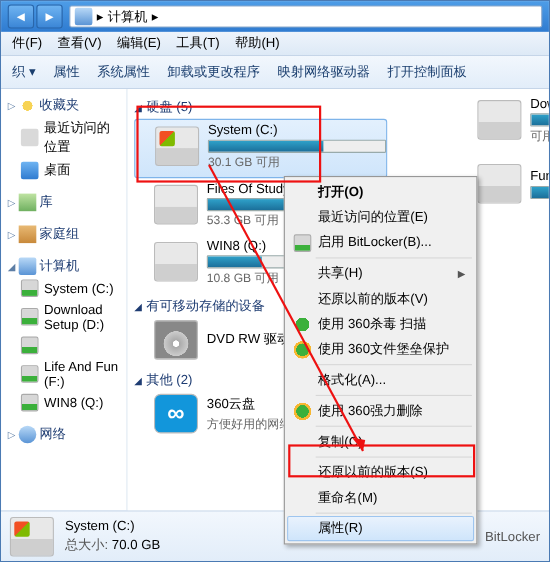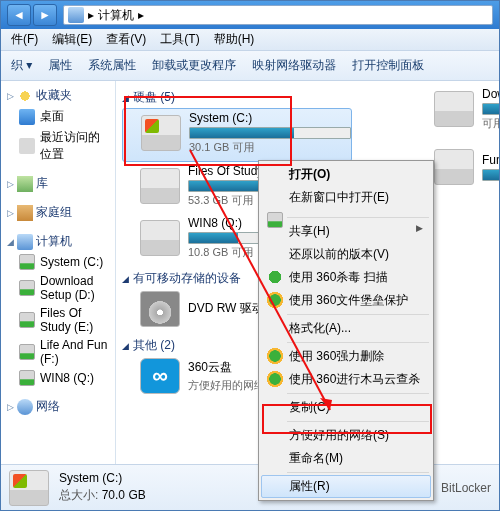--- a/index.html
+++ b/index.html
@@ -40,21 +40,21 @@
 .drv-icon.cloud{background:#1296db;border-radius:6px}
 .drv-icon.cloud::after{content:"∞";position:absolute;inset:0;display:flex;align-items:center;justify-content:center;color:#fff;font-size:22px;font-weight:bold}
 .drv-info{flex:1}
 .drv-name{color:#000;margin-bottom:2px}
 .bar{width:100%;height:12px;border:1px solid #9aa;background:#eee;border-radius:1px;position:relative;overflow:hidden}
 .bar-fill{position:absolute;left:0;top:0;bottom:0;background:linear-gradient(#2fa1c9,#1b6f9a)}
 .drv-free{color:#666;font-size:11px;margin-top:1px}
 .drive.sel{background:linear-gradient(#e3f0fd,#cfe5fb);border:1px solid #7eb4ea;border-radius:3px}
 .maincol2{position:absolute;left:300px;top:4px;width:200px}
 .ctxmenu{position:absolute;left:258px;top:160px;width:176px;background:#f0f0f0;border:1px solid #979797;box-shadow:2px 2px 4px rgba(0,0,0,.3);padding:2px}
-.ctx-item{display:flex;gap:6px;padding:3px 8px 3px 28px;position:relative;color:#000}
+.ctx-item{display:flex;align-items:center;gap:6px;padding:3px 8px 3px 28px;position:relative;color:#000}
 .ctx-item.hdr{font-weight:bold}
 .ctx-item.hover{background:linear-gradient(#e9f2fd,#cfe5fb);border:1px solid #9ec5ef;border-radius:2px;padding:2px 7px 2px 27px}
 .ctx-sep{height:1px;background:#d7d7d7;margin:2px 2px 2px 26px}
 .ctx-icon{position:absolute;left:6px;width:16px;height:16px}
 .ci-green{background:radial-gradient(circle,#3bb03b 55%,transparent 56%)}
 .ci-360{background:radial-gradient(circle,#3bb03b 50%,#f7b731 51% 70%,transparent 71%)}
 .arrow{margin-left:auto;font-size:9px;color:#555}
 .statusbar{height:46px;border-top:1px solid #c5d5e8;background:linear-gradient(#f2f7fd,#e2edf9);display:flex;align-items:center;padding:4px 8px;gap:10px}
 .sb-icon{width:40px;height:36px}
 .sb-grid{display:grid;grid-template-columns:auto auto;gap:2px 14px;font-size:11px;color:#555}
@@ -77,22 +77,22 @@
     <div class="breadcrumb">
       <div class="bc-icon"></div>
       <span>▸</span>
       <span>计算机</span>
       <span>▸</span>
     </div>
   </div>
 
   <div class="menubar">
     <span>件(F)</span>
+    <span>查看(V)</span>
     <span>编辑(E)</span>
-    <span>查看(V)</span>
     <span>工具(T)</span>
     <span>帮助(H)</span>
   </div>
 
   <div class="toolbar">
     <span>织 ▾</span>
     <span>属性</span>
     <span>系统属性</span>
     <span>卸载或更改程序</span>
     <span>映射网络驱动器</span>
@@ -101,26 +101,26 @@
 
   <div class="body">
     <div class="sidebar">
       <div class="side-group">
         <div class="side-head">
             <span class="tri">▷</span>
             <div class="si-icon icn-star"></div>
             <span>收藏夹</span>
           </div>
         <div class="side-item">
+            <div class="si-icon icn-recent"></div>
+            <span>最近访问的位置</span>
+          </div>
+        <div class="side-item">
             <div class="si-icon icn-desk"></div>
             <span>桌面</span>
-          </div>
-        <div class="side-item">
-            <div class="si-icon icn-recent"></div>
-            <span>最近访问的位置</span>
           </div>
       </div>
       <div class="side-group">
         <div class="side-head">
             <span class="tri">▷</span>
             <div class="si-icon icn-lib"></div>
             <span>库</span>
           </div>
       </div>
       <div class="side-group">
@@ -139,21 +139,20 @@
         <div class="side-item">
             <div class="si-icon icn-drive"></div>
             <span>System (C:)</span>
           </div>
         <div class="side-item">
             <div class="si-icon icn-drive"></div>
             <span>Download Setup (D:)</span>
           </div>
         <div class="side-item">
             <div class="si-icon icn-drive"></div>
-            <span>Files Of Study (E:)</span>
           </div>
         <div class="side-item">
             <div class="si-icon icn-drive"></div>
             <span>Life And Fun (F:)</span>
           </div>
         <div class="side-item">
             <div class="si-icon icn-drive"></div>
             <span>WIN8 (Q:)</span>
           </div>
       </div>
@@ -261,24 +260,25 @@
     </div>
     <div style="margin-left:auto;color:#555">BitLocker</div>
   </div>
 </div>
 
 <div class="ctxmenu">
   <div class="ctx-item hdr">
       <span>打开(O)</span>
     </div>
   <div class="ctx-item">
-      <span>在新窗口中打开(E)</span>
+      <span>最近访问的位置(E)</span>
     </div>
   <div class="ctx-item">
       <div class="ctx-icon icn-drive"></div>
+      <span>启用 BitLocker(B)...</span>
     </div>
   <div class="ctx-sep"></div>
   <div class="ctx-item">
       <span>共享(H)</span>
       <span class="arrow">▶</span>
     </div>
   <div class="ctx-item">
       <span>还原以前的版本(V)</span>
     </div>
   <div class="ctx-item">
@@ -291,31 +291,27 @@
     </div>
   <div class="ctx-sep"></div>
   <div class="ctx-item">
       <span>格式化(A)...</span>
     </div>
   <div class="ctx-sep"></div>
   <div class="ctx-item">
       <div class="ctx-icon ci-360"></div>
       <span>使用 360强力删除</span>
     </div>
-  <div class="ctx-item">
-      <div class="ctx-icon ci-360"></div>
-      <span>使用 360进行木马云查杀</span>
-    </div>
   <div class="ctx-sep"></div>
   <div class="ctx-item">
       <span>复制(C)</span>
     </div>
   <div class="ctx-sep"></div>
   <div class="ctx-item">
-      <span>方便好用的网络(S)</span>
+      <span>还原以前的版本(S)</span>
     </div>
   <div class="ctx-item">
       <span>重命名(M)</span>
     </div>
   <div class="ctx-sep"></div>
   <div class="ctx-item hover">
       <span>属性(R)</span>
     </div>
 </div>
 

